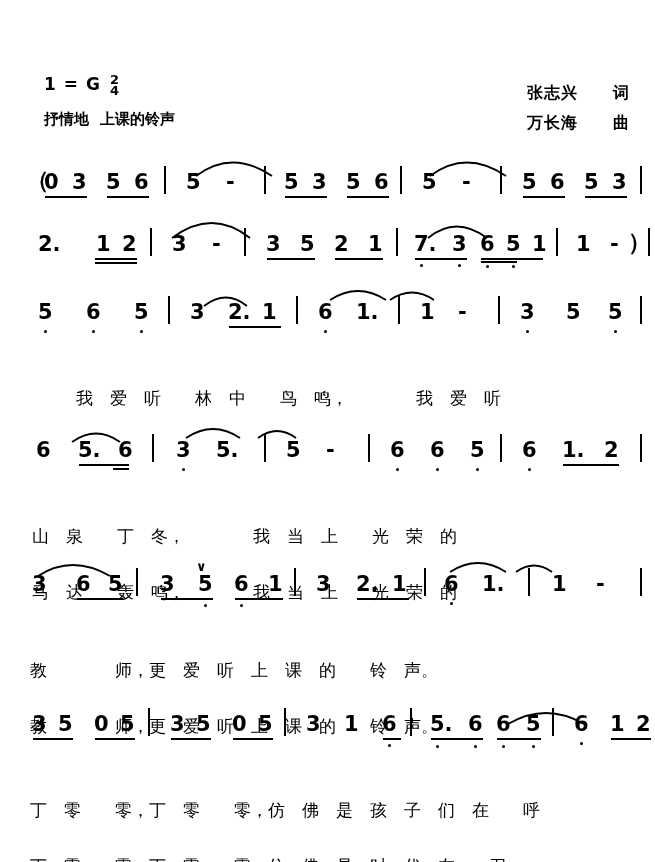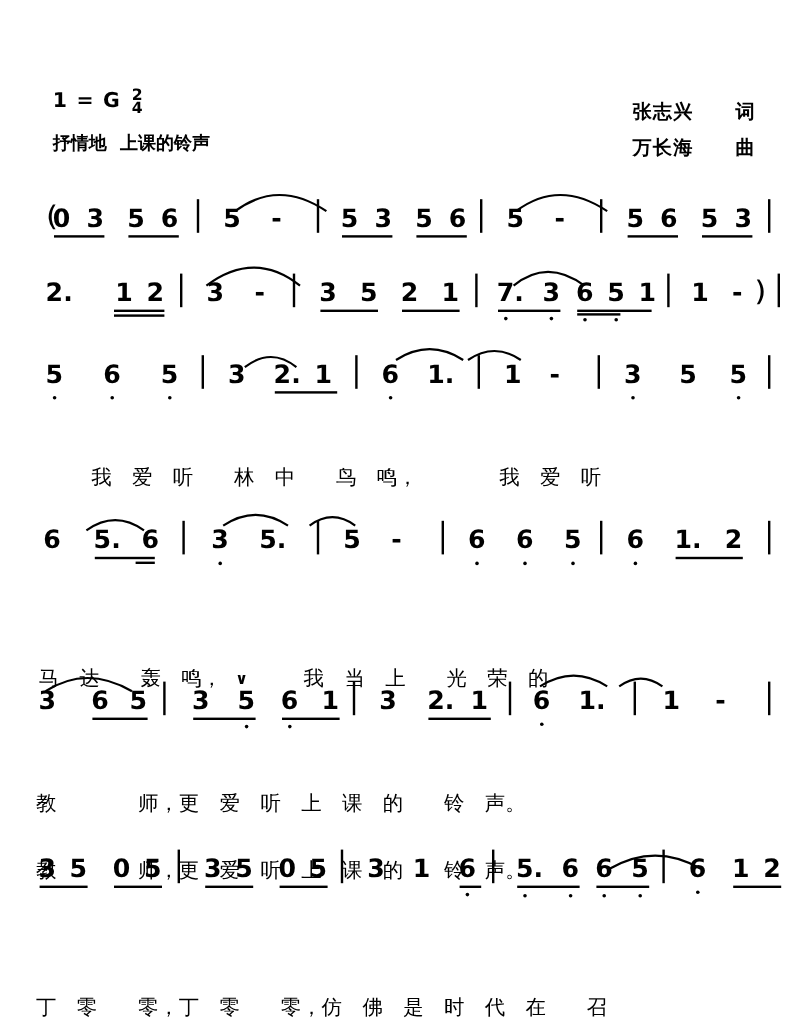--- a/index.html
+++ b/index.html
@@ -299,20 +299,23 @@
 
       <span class="note" style="left:522px;top:12px;">6</span>
       <span class="odot" style="left:528px;top:40px;"></span>
       <span class="note" style="left:562px;top:12px;">1.</span>
       <span class="note" style="left:604px;top:12px;">2</span>
       <span class="beam" style="left:563px;top:36px;width:56px;"></span>
 
       <span class="bar" style="left:640px;top:6px;height:28px;"></span>
     </div>
     <div class="row-lyr">
+      <span class="lyr" style="left:32px;top:48px;">山　泉　　丁　冬，　　　　我　当　上　　光　荣　的</span>
+    </div>
+    <div class="row-lyr">
       <span class="lyr" style="left:32px;top:78px;">马　达　　轰　鸣，　　　　我　当　上　　光　荣　的</span>
     </div>
   </div>
 
   <div class="system" style="top:562px;">
     <div class="row-notes">
       <span class="note" style="left:32px;top:12px;">3</span>
       <span class="note" style="left:76px;top:12px;">6</span>
       <span class="note" style="left:108px;top:12px;">5</span>
       <span class="beam" style="left:77px;top:36px;width:46px;"></span>
@@ -401,18 +404,21 @@
 
       <span class="bar" style="left:552px;top:6px;height:28px;"></span>
 
       <span class="note" style="left:574px;top:12px;">6</span>
       <span class="odot" style="left:580px;top:40px;"></span>
       <span class="note" style="left:610px;top:12px;">1</span>
       <span class="note" style="left:636px;top:12px;">2</span>
       <span class="beam" style="left:611px;top:36px;width:40px;"></span>
     </div>
     <div class="row-lyr">
+      <span class="lyr" style="left:30px;top:48px;">丁　零　　零，丁　零　　零，仿　佛　是　孩　子　们　在　　呼</span>
+    </div>
+    <div class="row-lyr">
       <span class="lyr" style="left:30px;top:78px;">丁　零　　零，丁　零　　零，仿　佛　是　时　代　在　　召</span>
     </div>
   </div>
 
 
 </div>
 
 </body></html>

